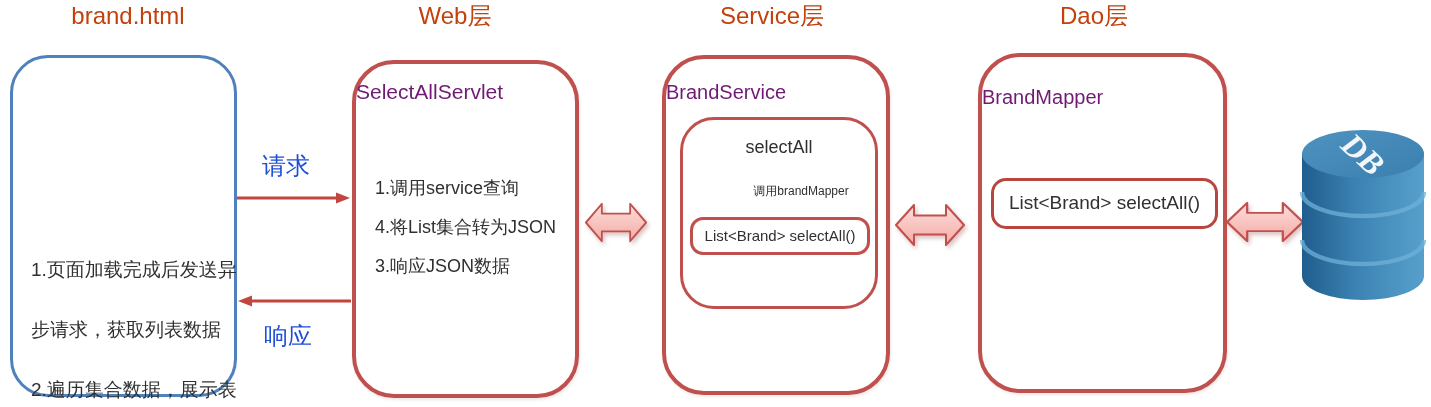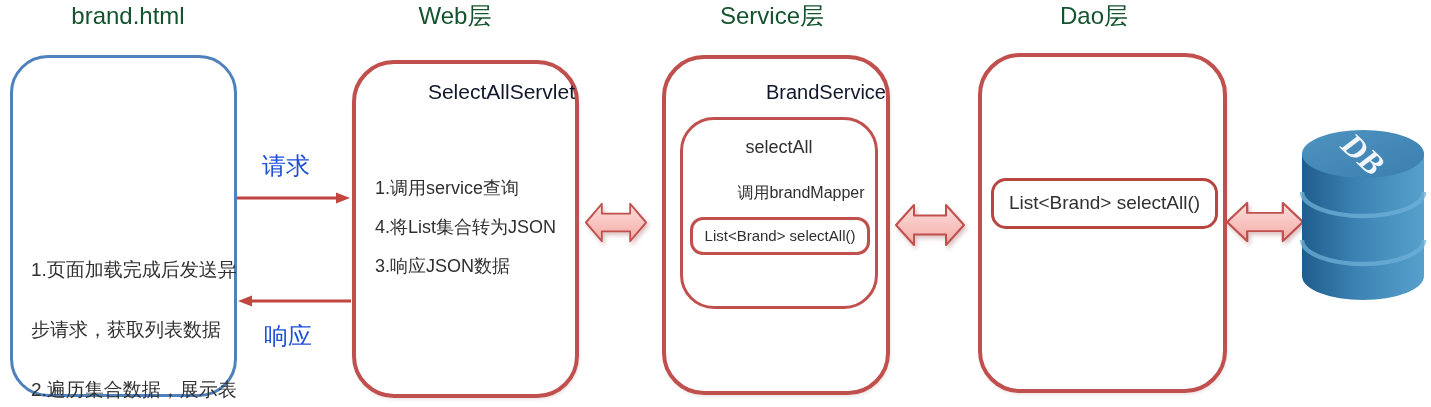--- a/index.html
+++ b/index.html
@@ -14,21 +14,21 @@
     height: 407px;
     background: #ffffff;
     overflow: hidden;
   }
   .layer-title {
     position: absolute;
     top: 2px;
     transform: translateX(-50%);
     font-size: 24px;
     line-height: 27px;
-    color: #14532d;
+    color: #c2410c;
     white-space: nowrap;
   }
   
   .browser-box {
     position: absolute;
     left: 10px; top: 55px;
     width: 227px; height: 342px;
     border: 3px solid #4f81bd;
     border-radius: 38px;
     background: #ffffff;
@@ -62,23 +62,23 @@
     background: #ffffff;
     box-shadow: 1px 2px 3px rgba(120,60,55,0.12);
   }
   .web-box   { left: 352px; top: 60px;  width: 227px; height: 338px; }
   .service-box { left: 662px; top: 55px; width: 228px; height: 340px; }
   .dao-box   { left: 978px; top: 53px;  width: 249px; height: 340px; }
 
   .red-box-title {
     position: absolute;
     left: 0; width: 100%;
-    text-align: right;
+    text-align: left;
     font-size: 21px;
-    color: #0f172a;
+    color: #701a75;
     white-space: nowrap;
   }
   .web-title { top: 16px; }
   .service-title { top: 22px; }
   .dao-title { top: 29px; }
 
   .web-steps {
     position: absolute;
     left: 19px; top: 105px;
     font-size: 18px;
@@ -101,21 +101,21 @@
     position: absolute;
     left: 0; top: 17px; width: 100%;
     text-align: center;
     font-size: 18px;
     white-space: nowrap;
   }
   .service-call-note {
     position: absolute;
     left: 0; top: 63px; width: 100%;
     text-align: center;
-    font-size: 16px;
+    font-size: 12px;
     white-space: nowrap;
     padding-left: 44px;
   }
   .service-call-box {
     position: absolute;
     left: 7px; top: 97px;
     width: 180px; height: 38px;
     border: 3px solid #c0504d;
     border-radius: 13px;
     background: #ffffff;
@@ -204,20 +204,21 @@
     <defs>
       <linearGradient id="pg2" x1="0" y1="0" x2="0" y2="1">
         <stop offset="0" stop-color="#fcdedb"></stop>
           <stop offset="1" stop-color="#f4aba6"></stop>
       </linearGradient>
     </defs>
     <polygon points="1,23 19,3 19,13.5 51,13.5 51,3 69,23 51,43 51,32.5 19,32.5 19,43" fill="url(#pg2)" stroke="#c0504d" stroke-width="2" stroke-linejoin="round"></polygon>
   </svg>
 
   <div class="red-box dao-box">
+    <div class="red-box-title dao-title" style="font-size:20px">BrandMapper</div>
     <div class="dao-method-box">List&lt;Brand&gt; selectAll()</div>
   </div>
 
   <svg class="double-arrow" style="left:1226px; top:200px" width="78" height="44" viewBox="0 0 70 46" preserveAspectRatio="none">
     <defs>
       <linearGradient id="pg3" x1="0" y1="0" x2="0" y2="1">
         <stop offset="0" stop-color="#fcdedb"></stop>
           <stop offset="1" stop-color="#f4aba6"></stop>
       </linearGradient>
     </defs>

